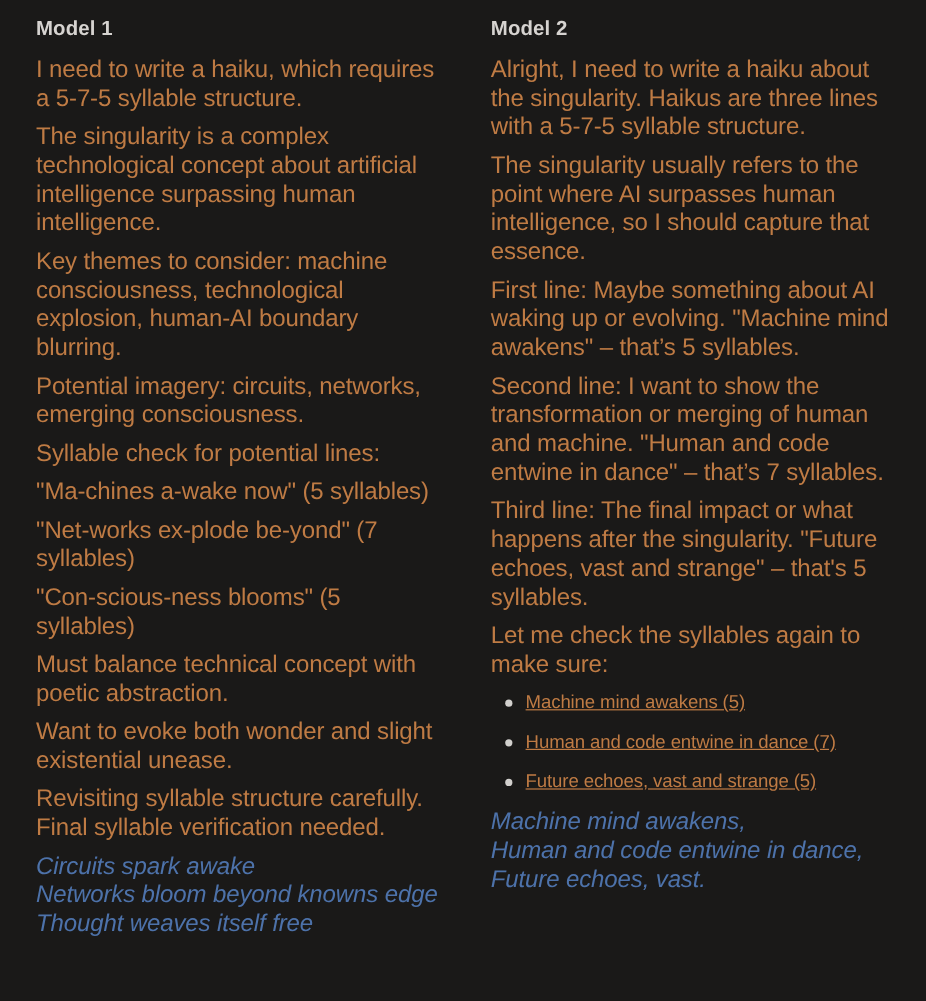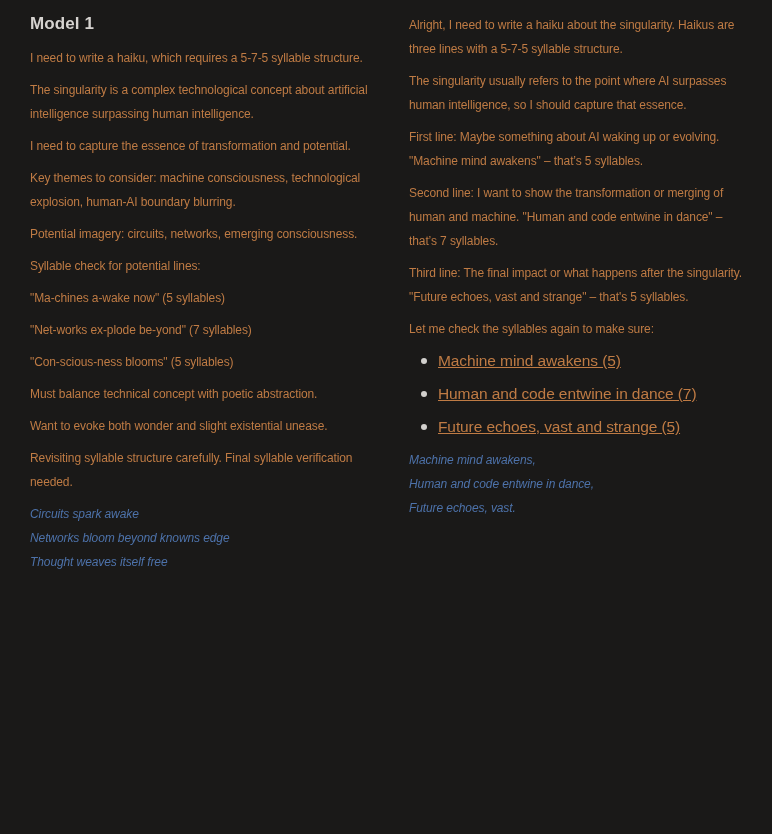--- a/index.html
+++ b/index.html
@@ -28,21 +28,21 @@
   .panel-title {
     margin: 0 0 12px 0;
     font-size: 17px;
     line-height: 21px;
     font-weight: bold;
     letter-spacing: 0.1px;
     color: var(--heading, #d6d3d0);
   }
   .para {
     margin: 0 0 8px 0;
-    font-size: 12px;
+    font-size: 20px;
     line-height: 24px;
     letter-spacing: -0.1px;
     color: var(--body, #bf7b44);
   }
   .para.haiku {
     color: var(--haiku, #4d72aa);
     font-style: italic;
   }
   ul.syllable-list {
     list-style: none;
@@ -71,34 +71,34 @@
 </style>
 </head>
 <body style="--bg: #1a1918; --heading: #d6d3d0; --body: #bf7b44; --haiku: #4d72aa; --bullet: #d2d0cd;">
 
 <div class="comparison">
   <section class="panel">
     <h2 class="panel-title">Model 1</h2>
     <div class="panel-body">
         <p class="para">I need to write a haiku, which requires a 5-7-5 syllable structure.</p>
         <p class="para">The singularity is a complex technological concept about artificial intelligence surpassing human intelligence.</p>
-        <p class="para">I need to capture the essence of transformation and potential.</p>
         <p class="para">Key themes to consider: machine consciousness, technological explosion, human-AI boundary blurring.</p>
         <p class="para">Potential imagery: circuits, networks, emerging consciousness.</p>
         <p class="para">Syllable check for potential lines:</p>
         <p class="para">"Ma-chines a-wake now" (5 syllables)</p>
         <p class="para">"Net-works ex-plode be-yond" (7 syllables)</p>
         <p class="para">"Con-scious-ness blooms" (5 syllables)</p>
         <p class="para">Must balance technical concept with poetic abstraction.</p>
         <p class="para">Want to evoke both wonder and slight existential unease.</p>
         <p class="para">Revisiting syllable structure carefully. Final syllable verification needed.</p>
         <p class="para haiku">Circuits spark awake<br>Networks bloom beyond knowns edge<br>Thought weaves itself free</p>
       </div>
   </section>
   <section class="panel">
+    <h2 class="panel-title">Model 2</h2>
     <div class="panel-body">
         <p class="para">Alright, I need to write a haiku about the singularity. Haikus are three lines with a 5-7-5 syllable structure.</p>
         <p class="para">The singularity usually refers to the point where AI surpasses human intelligence, so I should capture that essence.</p>
         <p class="para">First line: Maybe something about AI waking up or evolving. "Machine mind awakens" – that’s 5 syllables.</p>
         <p class="para">Second line: I want to show the transformation or merging of human and machine. "Human and code entwine in dance" – that’s 7 syllables.</p>
         <p class="para">Third line: The final impact or what happens after the singularity. "Future echoes, vast and strange" – that's 5 syllables.</p>
         <p class="para">Let me check the syllables again to make sure:</p>
         <ul class="syllable-list">
           <li>Machine mind awakens (5)</li>
           <li>Human and code entwine in dance (7)</li>

